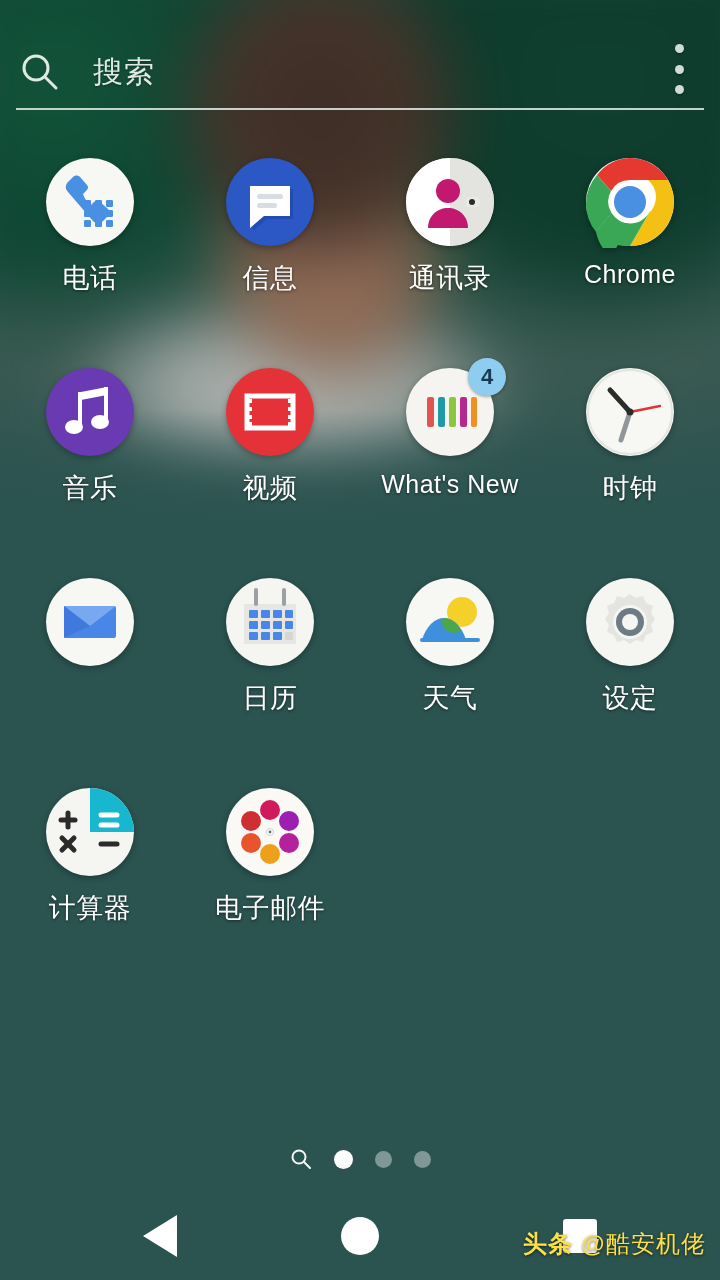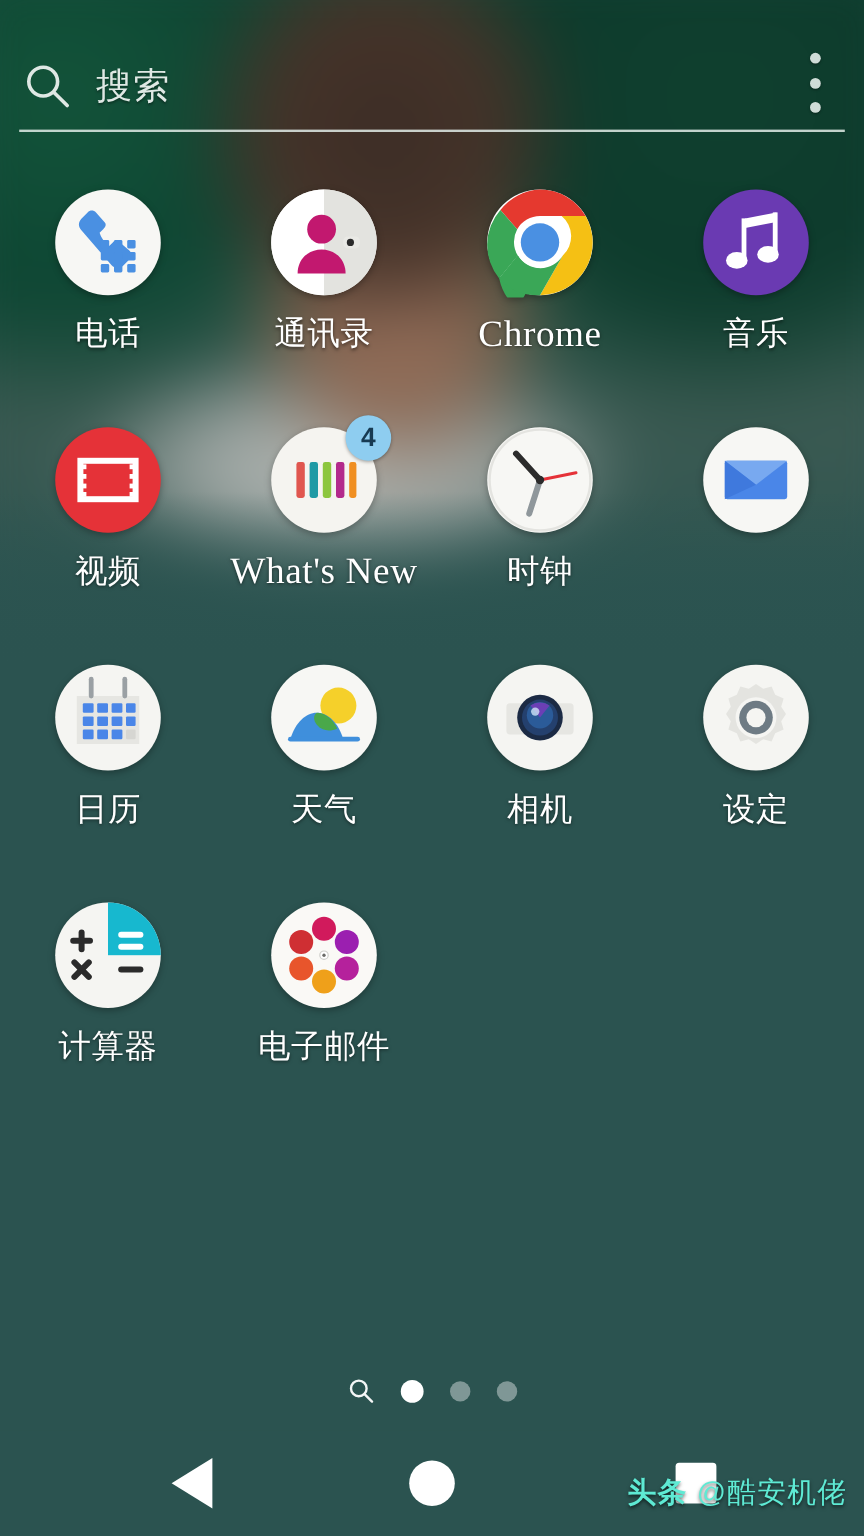--- a/index.html
+++ b/index.html
@@ -35,21 +35,21 @@
     background:linear-gradient(180deg, rgba(43,83,80,0) 0%, rgba(43,83,80,0.75) 55%, #2b5350 100%);
   }
 
   
   #searchbar {
     position:absolute; left:0; top:28px; width:720px; height:88px;
     display:flex; align-items:center; padding:0 18px;
   }
   #search-icon { width:44px; height:44px; flex:0 0 44px; display:block; }
   #search-text {
-    margin-left:18px; font-size:30px; color:#dfe8e4;
+    margin-left:31px; font-size:30px; color:#dfe8e4;
     letter-spacing:1px; text-shadow:0 1px 2px rgba(0,0,0,.35);
   }
   #overflow {
     position:absolute; right:24px; top:38px;
     width:34px; height:62px;
     display:flex; flex-direction:column; align-items:center;
     justify-content:space-between; padding:6px 0;
   }
   #overflow i {
     display:block; width:9px; height:9px; border-radius:50%;
@@ -57,38 +57,38 @@
   }
   #search-divider {
     position:absolute; left:16px; top:108px; width:688px; height:2px;
     background:rgba(226,236,232,.85);
   }
 
   
   #grid {
     position:absolute; left:0; top:150px; width:720px;
     display:grid; grid-template-columns:repeat(4,180px);
-    row-gap:30px;
+    row-gap:42px;
   }
   .app {
     width:180px; height:168px;
     display:flex; flex-direction:column; align-items:center;
     cursor:pointer; position:relative;
   }
   .icon-wrap {
     position:relative; width:92px; height:92px; margin-top:6px;
   }
   .icon-wrap svg { display:block; width:92px; height:92px;
     filter:drop-shadow(0 2px 3px rgba(0,0,0,.30)); }
   .app-label {
     margin-top:12px; font-size:27px; color:#ffffff;
     text-shadow:0 1px 3px rgba(0,0,0,.55);
     white-space:nowrap; letter-spacing:.5px;
   }
-  .app-label.latin { font-size:31px;font-family:Liberation Serif, serif; }
+  .app-label.latin { font-size:25px; }
   .badge {
     position:absolute; right:-10px; top:-8px;
     min-width:38px; height:38px; border-radius:19px;
     background:#8ecdf0; color:#173a52;
     font-size:22px; font-weight:bold;
     display:flex; align-items:center; justify-content:center;
     box-shadow:0 1px 3px rgba(0,0,0,.35);
   }
 
   
@@ -116,21 +116,21 @@
   .tri {
     width:0; height:0;
     border-top:21px solid transparent; border-bottom:21px solid transparent;
     border-right:34px solid #ffffff;
   }
   .circ { width:38px; height:38px; border-radius:50%; background:#fff; }
   .sq { width:34px; height:34px; background:#fff; border-radius:3px; }
 
   #watermark {
     position:absolute; right:14px; bottom:20px;
-    font-size:24px; color:#5eead4; letter-spacing:1px;
+    font-size:24px; color:#fde047; letter-spacing:1px;
     text-shadow:0 1px 3px rgba(0,0,0,.6); white-space:nowrap;
   }
   #watermark b { font-weight:bold; }
 </style>
 </head>
 <body>
 
 <div id="screen">
 
   <div id="wallpaper">
@@ -168,20 +168,34 @@
               <rect x="62" y="54" width="7" height="7" rx="1.2"></rect>
             <rect x="40" y="64" width="7" height="7" rx="1.2"></rect>
               <rect x="51" y="64" width="7" height="7" rx="1.2"></rect>
               <rect x="62" y="64" width="7" height="7" rx="1.2"></rect>
           </g>
         </svg>
       </div>
       <div class="app-label">电话</div>
     </div>
 
+    <div class="app">
+      <div class="icon-wrap">
+        <svg viewBox="0 0 92 92">
+          <circle cx="46" cy="46" r="44" fill="#2b58c4"></circle>
+          <path d="M26 30h40v30H40l-14 12z" fill="#1c44a8" opacity=".55" transform="translate(3,3)"></path>
+          <path d="M26 30h40v30H40l-14 12z" fill="#ffffff"></path>
+          <g fill="#d8dce3">
+            <rect x="33" y="38" width="26" height="5" rx="2.5"></rect>
+            <rect x="33" y="47" width="20" height="5" rx="2.5"></rect>
+          </g>
+        </svg>
+      </div>
+      <div class="app-label">信息</div>
+    </div>
 
     <div class="app">
       <div class="icon-wrap">
         <svg viewBox="0 0 92 92">
           <circle cx="46" cy="46" r="44" fill="#f2f2ef"></circle>
           <path d="M46 2a44 44 0 000 88z" fill="#ffffff"></path>
           <path d="M46 2a44 44 0 010 88z" fill="#e3e3df"></path>
           <circle cx="44" cy="35" r="12" fill="#c2186f"></circle>
           <path d="M24 72c0-12 9-20 20-20s20 8 20 20z" fill="#c2186f"></path>
           <rect x="62" y="41" width="14" height="10" rx="4" fill="#e9e9e5"></rect>
@@ -314,34 +328,20 @@
           <circle cx="46" cy="46" r="44" fill="#f7f7f4"></circle>
           <circle cx="58" cy="36" r="15" fill="#f5d02a"></circle>
           <path d="M18 64c4-14 13-22 22-22s18 8 22 22z" fill="#3f8fdc"></path>
           <path d="M40 42c7 0 13 5 17 13-6 3-13 2-17-3-3-4-3-8 0-10z" fill="#4aa84a"></path>
           <rect x="16" y="62" width="60" height="4" rx="2" fill="#3f8fdc"></rect>
         </svg>
       </div>
       <div class="app-label">天气</div>
     </div>
 
-    <div class="app">
-      <div class="icon-wrap">
-        <svg viewBox="0 0 92 92">
-          <circle cx="46" cy="46" r="44" fill="#f5f5f2"></circle>
-          <rect x="18" y="34" width="56" height="26" rx="3" fill="#e6e6e2"></rect>
-          <circle cx="46" cy="46" r="19" fill="#1b2a44"></circle>
-          <circle cx="46" cy="46" r="15" fill="#24406e"></circle>
-          <circle cx="46" cy="44" r="11" fill="#2b5b99"></circle>
-          <path d="M38 36a14 14 0 0116 0l-8 10z" fill="#6b3fb5"></path>
-          <circle cx="42" cy="41" r="3.5" fill="#cfe3f7" opacity=".8"></circle>
-        </svg>
-      </div>
-      <div class="app-label">相机</div>
-    </div>
 
     <div class="app">
       <div class="icon-wrap">
         <svg viewBox="0 0 92 92">
           <circle cx="46" cy="46" r="44" fill="#f5f5f2"></circle>
           <path d="M46 18l6 4 7-2 3 7 7 3-2 7 4 6-4 6 2 7-7 3-3 7-7-2-6 4-6-4-7 2-3-7-7-3 2-7-4-6 4-6-2-7 7-3 3-7 7 2z" fill="#e4e4e0"></path>
           <circle cx="46" cy="46" r="17" fill="#f5f5f2"></circle>
           <circle cx="46" cy="46" r="14" fill="#6e7b84"></circle>
           <circle cx="46" cy="46" r="8" fill="#f5f5f2"></circle>
         </svg>

